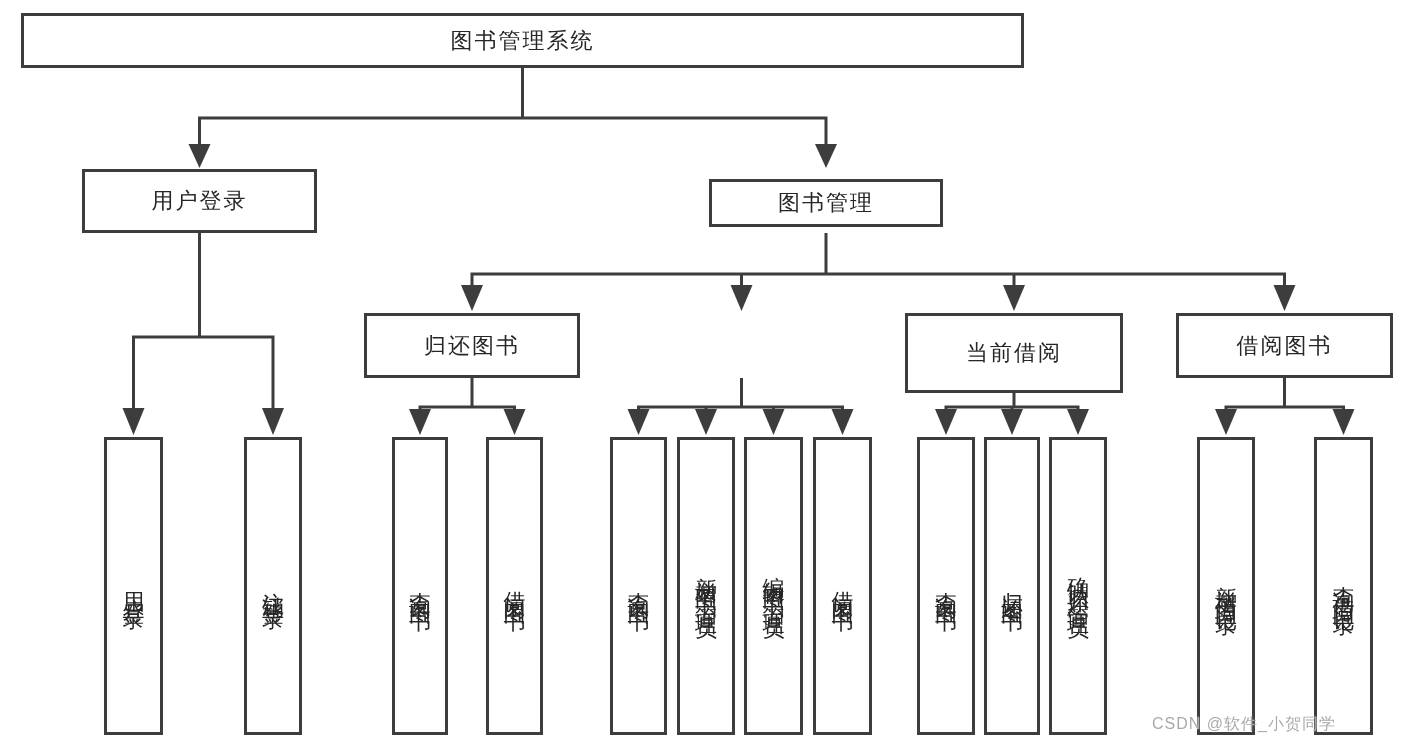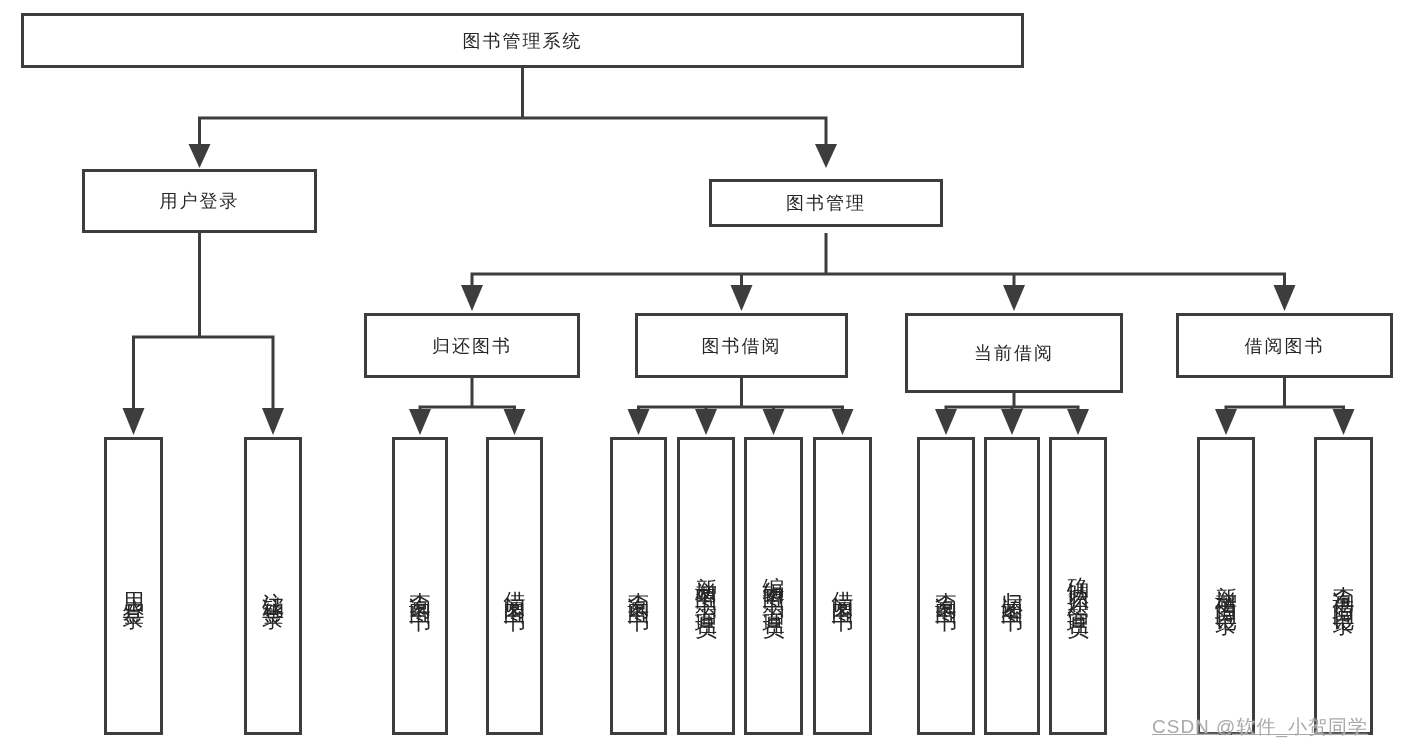--- a/index.html
+++ b/index.html
@@ -20,37 +20,36 @@
   .wires path{stroke:var(--line);stroke-width:3;fill:none;}
   .wires polygon{fill:var(--line);stroke:none;}
   .node{
     position:absolute;
     box-sizing:border-box;
     background:#fff;
     border:3px solid var(--line);
     display:flex;align-items:center;justify-content:center;
     color:var(--text);
   }
-  .hbox{font-size:18px;letter-spacing:2px;white-space:nowrap;}
+  .hbox{font-size:22px;letter-spacing:2px;white-space:nowrap;}
   .vbox{
     font-size:22px;
     writing-mode:vertical-rl;
     text-orientation:mixed;
     letter-spacing:6px;
     line-height:1;
   }
   .watermark{
     position:absolute;
     left:1152px;top:714px;
-    font-size:19px;
+    font-size:16px;
     letter-spacing:1px;
     color:var(--watermark);
     white-space:nowrap;
     text-shadow:0 0 2px rgba(255,255,255,.8);
-    text-decoration:underline;
   }
 </style>
 </head>
 <body>
 
 <div class="stage">
 
   <svg class="wires" viewBox="0 0 1405 747" xmlns="http://www.w3.org/2000/svg">
 
     <g>
@@ -108,23 +107,20 @@
   <div class="node hbox" style="left:82px;top:169px;width:235px;height:64px">
     <span>用户登录</span>
   </div>
   <div class="node hbox" style="left:709px;top:179px;width:234px;height:48px">
     <span>图书管理</span>
   </div>
 
   <div class="node hbox" style="left:364px;top:313px;width:216px;height:65px">
     <span>归还图书</span>
   </div>
-  <div class="node hbox" style="left:635px;top:313px;width:213px;height:65px">
-    <span>图书借阅</span>
-  </div>
   <div class="node hbox" style="left:905px;top:313px;width:218px;height:80px">
     <span>当前借阅</span>
   </div>
   <div class="node hbox" style="left:1176px;top:313px;width:217px;height:65px">
     <span>借阅图书</span>
   </div>
 
   <div class="node vbox" style="left:104px;top:437px;width:59px;height:298px">
     <span>用户登录</span>
   </div>

